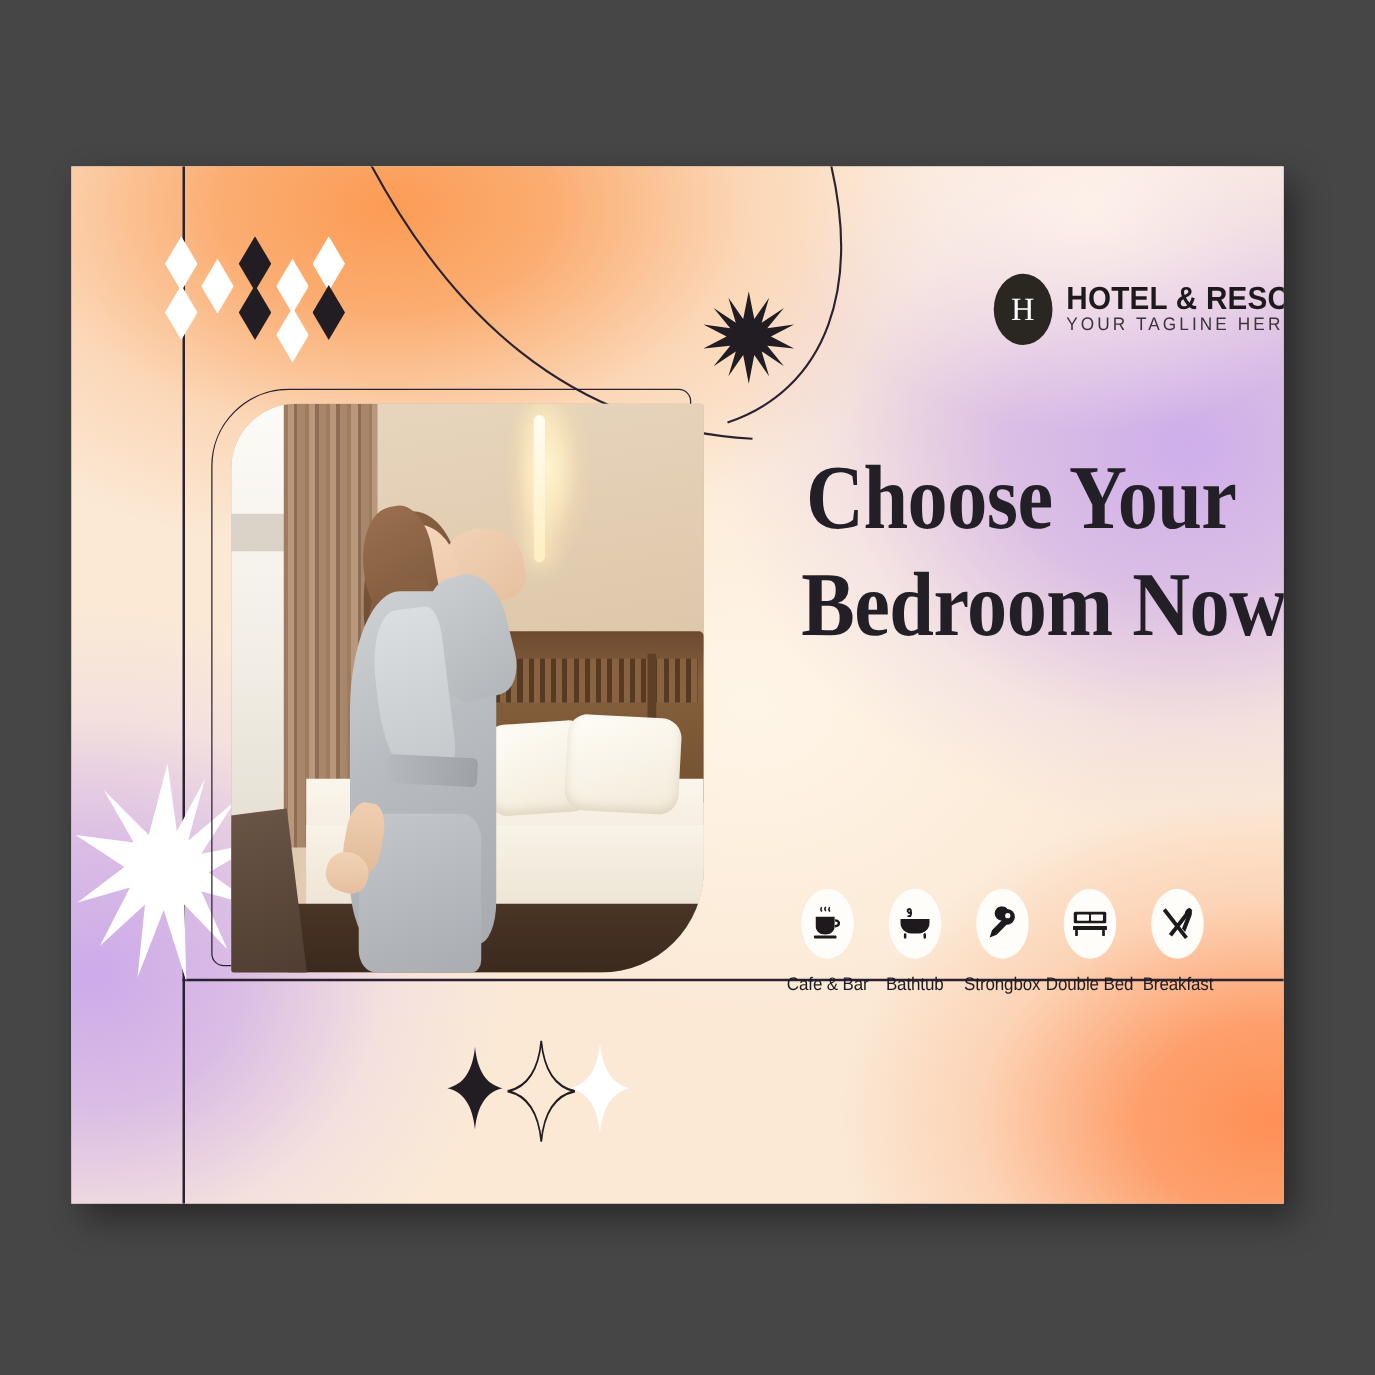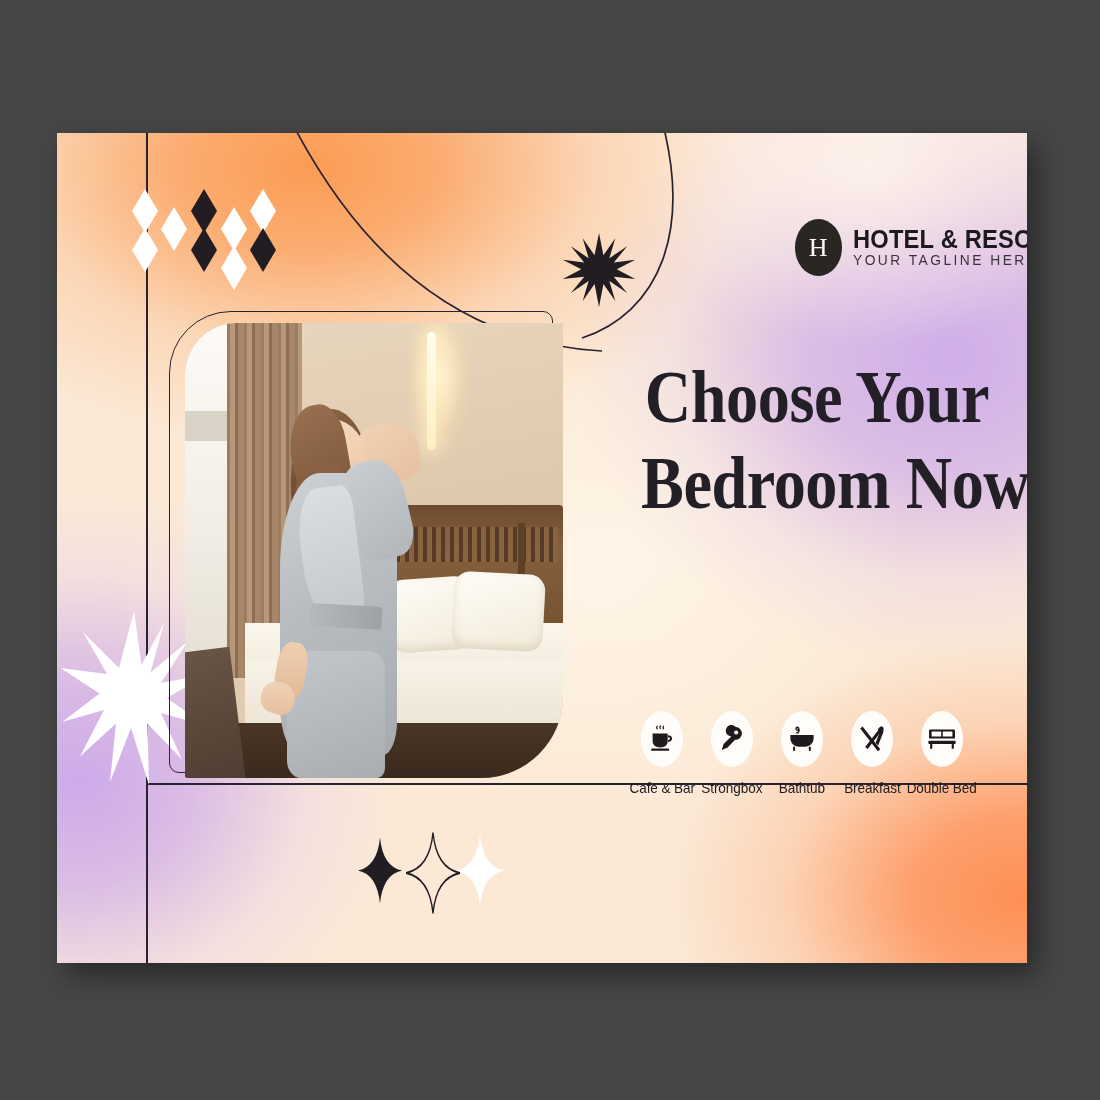--- a/index.html
+++ b/index.html
@@ -485,69 +485,69 @@
                 <path d="M3.6 8.4h15.1v7.9c0 3.5-3 6.2-7.5 6.2s-7.6-2.7-7.6-6.2z"></path>
                 <path d="M19 10.3c2.6 0 4.1 1.3 4.1 3.3s-1.6 3.3-4.1 3.3v-1.9c1.3 0 2.1-.6 2.1-1.4s-.8-1.4-2.1-1.4z"></path>
                 <rect x="2.2" y="23.4" width="17.9" height="2.4" rx=".6"></rect>
               </g>
             </svg>
           </div>
           <div class="amenity-label">Cafe &amp; Bar</div>
         </div>
         <div class="amenity">
           <div class="amenity-badge">
-            <svg width="26" height="28" viewBox="0 0 26 28">
-              <g fill="#1d191d">
-                <path d="M16.9 2.1a5.7 5.7 0 1 0-4.6 9.3L4.6 19.1l-1.9 5.8 5.6-2.2 7.9-7.9a5.7 5.7 0 0 0 .7-12.7z"></path>
-                <circle cx="17.2" cy="7.5" r="2.1" fill="#fffdfa"></circle>
-              </g>
-            </svg>
-          </div>
-          <div class="amenity-label">Strongbox</div>
-        </div>
-        <div class="amenity">
-          <div class="amenity-badge">
             <svg width="28" height="26" viewBox="0 0 28 26">
               <g fill="#1d191d">
                 <path d="M7.4 2.3c0-1.1.9-1.9 2-1.9s2 .8 2 1.9v4.3h-1.6V2.5c0-.3-.2-.5-.5-.5s-.4.2-.4.5v1.2H7.4z"></path>
                 <path d="M8.3 3.4h3.3v1.5H8.3z"></path>
                 <path d="M9.4 5.9c.9 0 1.6.7 1.6 1.6H7.8c0-.9.7-1.6 1.6-1.6z"></path>
                 <path d="M2.4 9.1h23.2v3.1c0 4.8-3.7 8.5-8.6 8.5h-6c-4.9 0-8.6-3.7-8.6-8.5z"></path>
                 <rect x="5.1" y="20.6" width="2" height="4.3" rx=".9"></rect>
                 <rect x="20.8" y="20.6" width="2" height="4.3" rx=".9"></rect>
               </g>
             </svg>
           </div>
           <div class="amenity-label">Bathtub</div>
         </div>
         <div class="amenity">
           <div class="amenity-badge">
             <svg width="26" height="28" viewBox="0 0 26 28">
               <g fill="#1d191d">
-                <path d="M3.6 1.6 21.3 24.3l-2.4 1.9L1.2 3.5z"></path>
-                <path d="M21.7 1.4c1.6 1.3 2.4 3.3 2 5.4L21 20.6l-3-2.3 2-9.9c-.9-.6-1.6-1.5-1.8-2.6-.3-1.8.6-3.6 2.2-4.5z" transform="rotate(10 20 10)"></path>
-                <path d="M22.3 1.3 4.6 24l2.4 1.9L24.7 3.2z" opacity="0"></path>
-                <path d="M22.4 1.2 6.1 22.1l2.5 2L24.9 3.1z"></path>
-                <path d="M2.9 1.1c-.9 1-1.2 2.3-1 3.6l.6 3.9c.1.9.7 1.6 1.5 2l1.4.7-.5 1.9 2.9.7.5-2 1.5.2c.9.1 1.7-.3 2.2-1l.4-.6-8-9.3z" opacity="0"></path>
+                <path d="M16.9 2.1a5.7 5.7 0 1 0-4.6 9.3L4.6 19.1l-1.9 5.8 5.6-2.2 7.9-7.9a5.7 5.7 0 0 0 .7-12.7z"></path>
+                <circle cx="17.2" cy="7.5" r="2.1" fill="#fffdfa"></circle>
               </g>
             </svg>
           </div>
-          <div class="amenity-label">Breakfast</div>
+          <div class="amenity-label">Strongbox</div>
         </div>
         <div class="amenity">
           <div class="amenity-badge">
             <svg width="30" height="24" viewBox="0 0 30 24">
               <g fill="#1d191d">
                 <rect x="2" y="2.4" width="26" height="9.2" rx="1.2"></rect>
                 <rect x="4.6" y="4.6" width="9.6" height="4.9" rx=".6" fill="#fffdfa"></rect>
                 <rect x="15.8" y="4.6" width="9.6" height="4.9" rx=".6" fill="#fffdfa"></rect>
                 <rect x="1.4" y="13.8" width="27.2" height="3.1" rx=".6"></rect>
                 <rect x="3.1" y="16.9" width="2.2" height="4.8" rx=".5"></rect>
                 <rect x="24.7" y="16.9" width="2.2" height="4.8" rx=".5"></rect>
               </g>
             </svg>
           </div>
           <div class="amenity-label">Double Bed</div>
         </div>
+        <div class="amenity">
+          <div class="amenity-badge">
+            <svg width="26" height="28" viewBox="0 0 26 28">
+              <g fill="#1d191d">
+                <path d="M3.6 1.6 21.3 24.3l-2.4 1.9L1.2 3.5z"></path>
+                <path d="M21.7 1.4c1.6 1.3 2.4 3.3 2 5.4L21 20.6l-3-2.3 2-9.9c-.9-.6-1.6-1.5-1.8-2.6-.3-1.8.6-3.6 2.2-4.5z" transform="rotate(10 20 10)"></path>
+                <path d="M22.3 1.3 4.6 24l2.4 1.9L24.7 3.2z" opacity="0"></path>
+                <path d="M22.4 1.2 6.1 22.1l2.5 2L24.9 3.1z"></path>
+                <path d="M2.9 1.1c-.9 1-1.2 2.3-1 3.6l.6 3.9c.1.9.7 1.6 1.5 2l1.4.7-.5 1.9 2.9.7.5-2 1.5.2c.9.1 1.7-.3 2.2-1l.4-.6-8-9.3z" opacity="0"></path>
+              </g>
+            </svg>
+          </div>
+          <div class="amenity-label">Breakfast</div>
+        </div>
       </div>
 
   </div>
 </div>
 
 </body></html>

